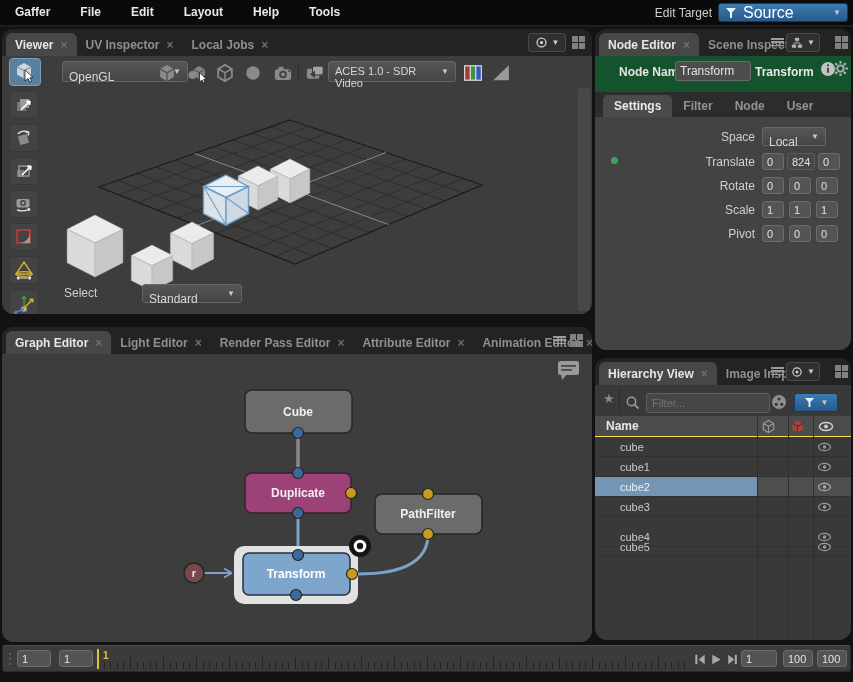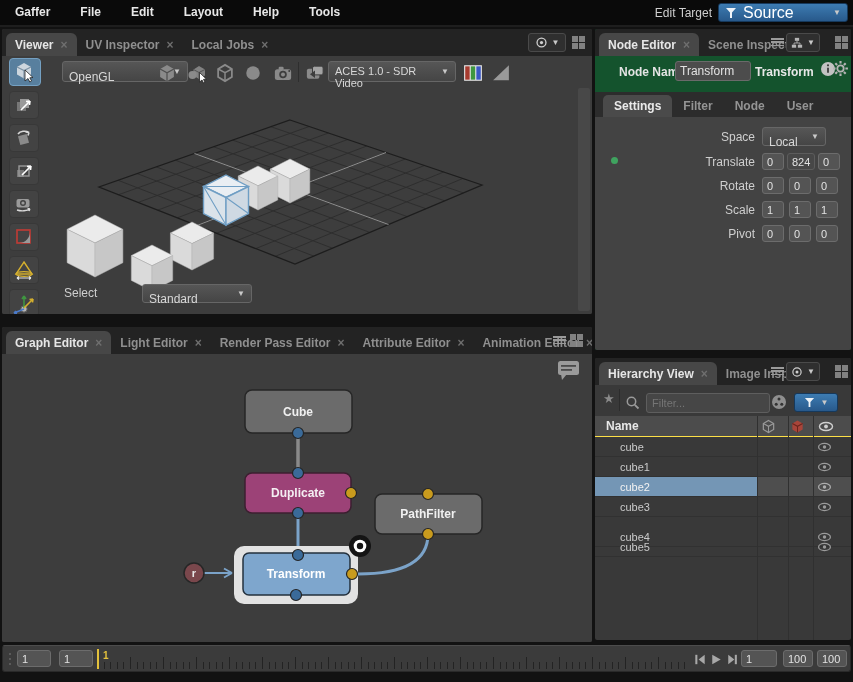--- a/index.html
+++ b/index.html
@@ -6,21 +6,21 @@
   #app{position:relative;width:853px;height:682px;background:#121212;font-family:"Liberation Sans",sans-serif;overflow:hidden;color:#d6d6d6;}
   .abs{position:absolute;}
   
   #menubar{position:absolute;left:0;top:0;width:853px;height:25px;background:#0a0a0a;border-bottom:2px solid #1e1e1e;display:flex;align-items:center;}
   .menu-item{padding:0 15px;font-size:12px;font-weight:bold;color:#e8e8e8;line-height:25px;}
   #edit-target-wrap{position:absolute;right:5px;top:3px;display:flex;align-items:center;gap:6px;}
   #edit-target-label{font-size:12px;color:#cfcfcf;}
   #edit-target-dd{width:130px;height:19px;background:linear-gradient(#3d7cb2,#28598b);border:1px solid #16395c;border-radius:3px;display:flex;align-items:center;gap:6px;padding:0 6px;box-sizing:border-box;}
   #edit-target-dd .dd-val{font-size:16px;color:#fff;flex:1;}
   
-  .panel{position:absolute;background:#3d3d3d;border-radius:2px;overflow:hidden;}
+  .panel{position:absolute;background:#3d3d3d;border-radius:12px;overflow:hidden;}
   .tabbar{position:absolute;left:0;top:0;right:0;height:27px;background:#232323;display:flex;align-items:flex-end;padding-left:4px;box-sizing:border-box;}
   .tab{height:23px;display:flex;align-items:center;gap:7px;padding:0 9px;border-radius:6px 6px 0 0;font-size:12px;font-weight:bold;color:#8f8f8f;white-space:nowrap;}
   .tab.active{background:#474747;color:#e6e6e6;}
   .tab-close{font-size:12px;font-weight:bold;color:#6f6f6f;line-height:1;}
   .dd{background:linear-gradient(#565656,#454545);border:1px solid #666;border-radius:3px;display:flex;align-items:center;padding:0 6px;box-sizing:border-box;font-size:12px;color:#d8d8d8;}
   .dd .dd-val{flex:1;margin-top:11px;}
   .caret{font-size:8px;color:#c9c9c9;}
   .field{background:#545454;border:1px solid #6c6c6c;border-radius:3px;font-size:11px;color:#e2e2e2;display:flex;align-items:center;padding:0 4px;box-sizing:border-box;}
   .field.flat{background:#474747;border-color:#5c5c5c;}
   .hamburger{width:13px;height:9px;background:repeating-linear-gradient(#9a9a9a 0 1.5px,transparent 1.5px 3.4px);}
@@ -246,21 +246,21 @@
     <div class="toolbtn" style="left:7px;top:260px;height:28px;">
       <svg width="24" height="26" viewBox="0 0 24 26">
         <circle cx="12" cy="19" r="3.2" fill="#b5b5b5" stroke="#555"></circle>
         <path d="M12,18 L12,6 M12,6 l-2,3 M12,6 l2,3" stroke="#3f9640" stroke-width="1.6" fill="none"></path>
         <path d="M12,18 L21,9 M21,9 l-3.5,0.5 M21,9 l-0.5,3.5" stroke="#d4af2e" stroke-width="1.6" fill="none"></path>
         <path d="M12,19 L2,23 M2,23 l3,0.5 M2,23 l2,-2" stroke="#4a7ac9" stroke-width="1.6" fill="none"></path>
       </svg>
     </div>
 
     <span class="abs" style="left:62px;top:257px;font-size:12px;color:#cfcfcf;">Select</span>
-    <div class="dd" style="position:absolute;left:140px;top:255px;width:110px;height:19px;align-items:center;">
+    <div class="dd" style="position:absolute;left:140px;top:255px;width:100px;height:19px;align-items:center;">
       <span class="dd-val">Standard</span>
       <span class="caret">▼</span>
     </div>
   </div>
 
   <div class="panel" id="graph-panel" style="left:2px;top:327px;width:590px;height:315px;">
     <div class="tabbar">
       <div class="tab active">
         <span>Graph Editor</span>
         <span class="tab-close">×</span>

